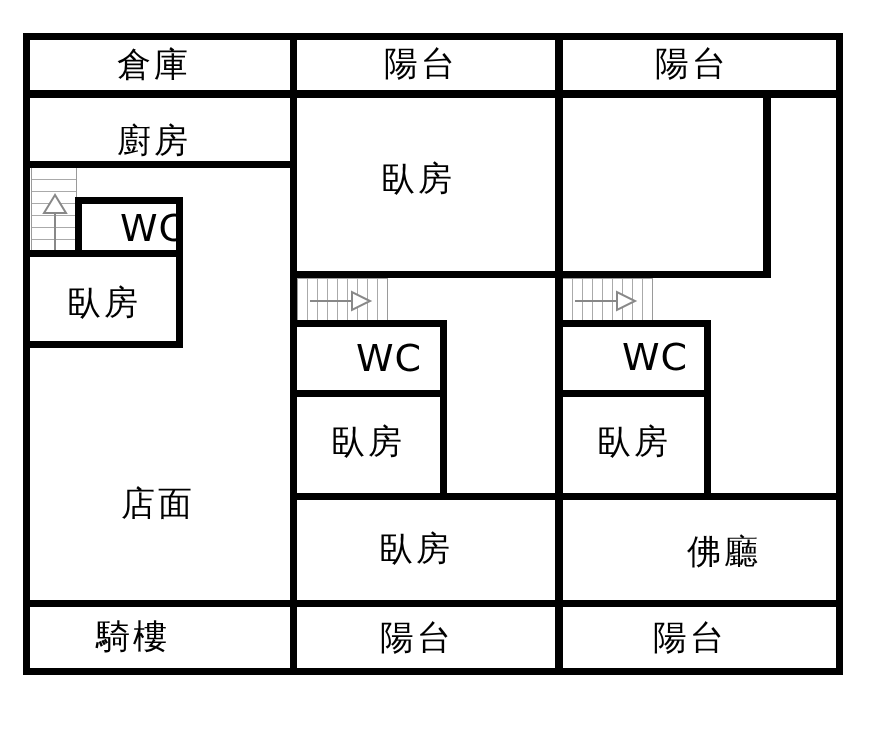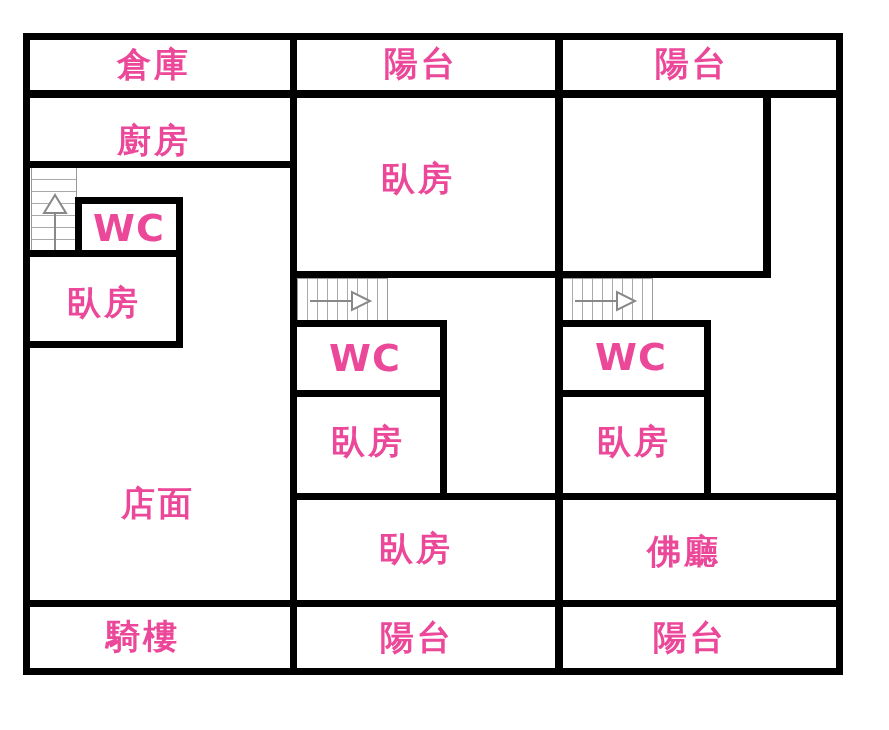--- a/index.html
+++ b/index.html
@@ -12,28 +12,28 @@
   }
   .w{position:absolute;background:#000000;}
   .box{position:absolute;border:7px solid #000000;background:#ffffff;box-sizing:border-box;}
   .stair{position:absolute;box-sizing:border-box;border:1px solid #9a9a9a;background:#ffffff;}
   .stair.steps-h{background:repeating-linear-gradient(to bottom,#ffffff 0px,#ffffff 11px,#aaaaaa 11px,#aaaaaa 12px);}
   .stair.steps-v{background:repeating-linear-gradient(to right,#ffffff 0px,#ffffff 9px,#aaaaaa 9px,#aaaaaa 10px);}
   .arrow{position:absolute;}
   .lbl{
     position:absolute;
     transform:translate(-50%,-50%);
-    font-weight:bold;
+    font-weight:normal;
     font-size:34px;
-    color:#ec4899;
+    color:#000000;
     letter-spacing:3px;
     white-space:nowrap;
     line-height:1;
   }
-  .lbl.wc{font-size:38px;letter-spacing:1px;}
+  .lbl.wc{font-size:38px;letter-spacing:1px;margin-left:24px;}
 </style>
 </head>
 <body>
 
 <div class="plan">
 
   <div class="stair steps-h" style="left:31px;top:167px;width:46px;height:85px;">
     <svg class="arrow" style="left:8px;top:24px;" width="30" height="60" viewBox="0 0 30 60">
       <polygon points="15,3 4,21 26,21" fill="#ffffff" stroke="#888888" stroke-width="2"></polygon>
       <line x1="15" y1="21" x2="15" y2="58" stroke="#888888" stroke-width="2"></line>
@@ -83,18 +83,18 @@
   <span class="lbl" style="left:154px;top:140px;">廚房</span>
   <span class="lbl wc" style="left:129px;top:228px;">WC</span>
   <span class="lbl" style="left:104px;top:302px;">臥房</span>
   <span class="lbl" style="left:418px;top:178px;">臥房</span>
   <span class="lbl wc" style="left:365px;top:358px;">WC</span>
   <span class="lbl" style="left:368px;top:441px;">臥房</span>
   <span class="lbl wc" style="left:631px;top:357px;">WC</span>
   <span class="lbl" style="left:634px;top:441px;">臥房</span>
   <span class="lbl" style="left:134px;top:503px;margin-left:24px;">店面</span>
   <span class="lbl" style="left:416px;top:548px;">臥房</span>
-  <span class="lbl" style="left:684px;top:551px;">佛廳</span>
-  <span class="lbl" style="left:143px;top:636px;">騎樓</span>
+  <span class="lbl" style="left:724px;top:551px;">佛廳</span>
+  <span class="lbl" style="left:133px;top:636px;">騎樓</span>
   <span class="lbl" style="left:417px;top:637px;">陽台</span>
   <span class="lbl" style="left:690px;top:637px;">陽台</span>
 
 </div>
 
 </body></html>

